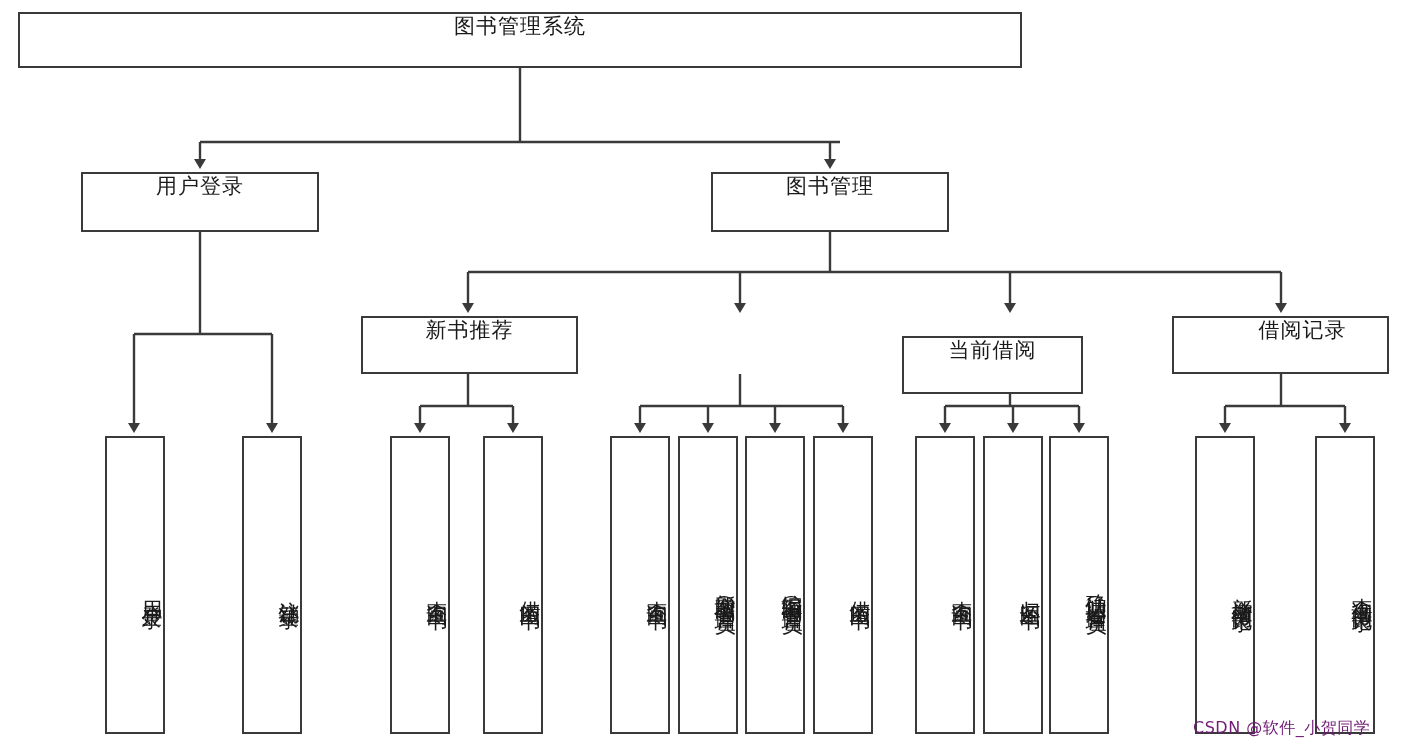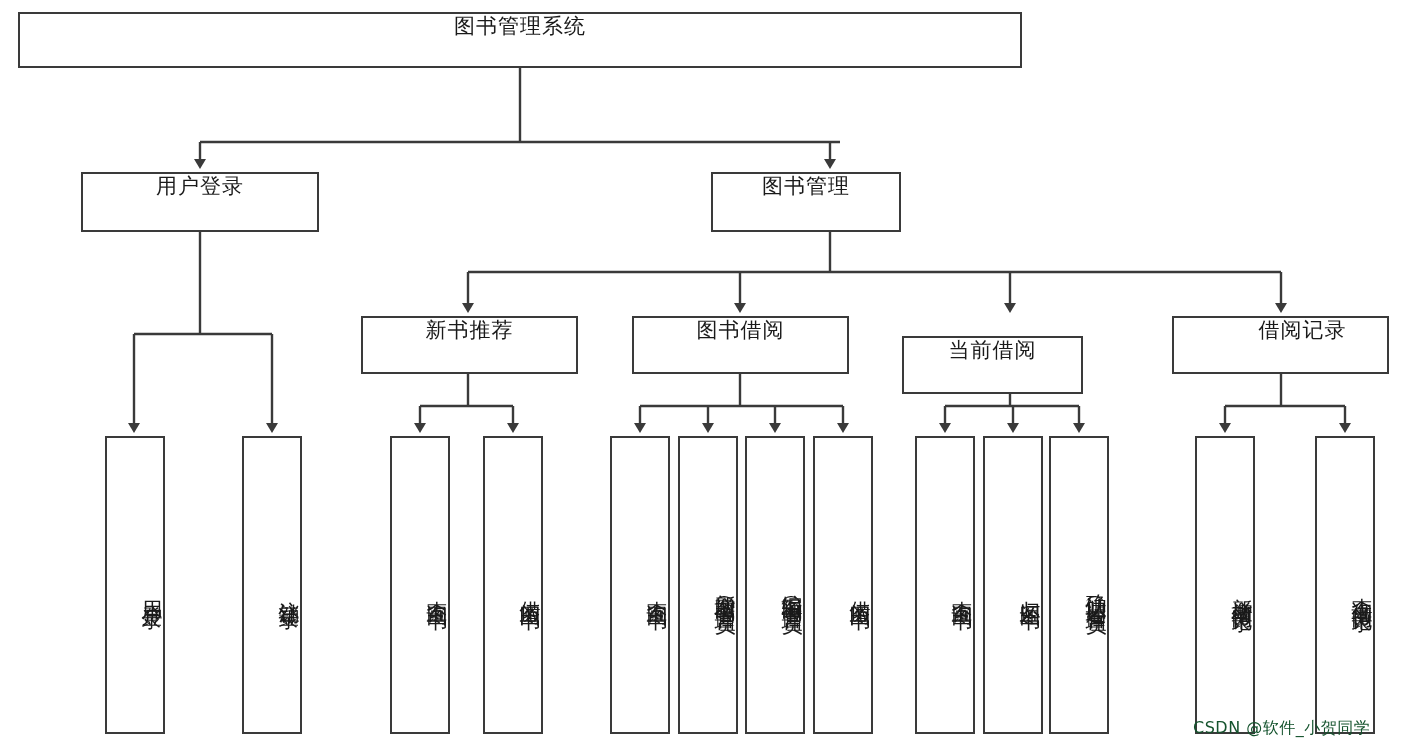--- a/index.html
+++ b/index.html
@@ -124,29 +124,26 @@
     </g>
   </svg>
 
   <div class="node root horiz" id="n-root" style="left: 18px; top: 12px; width: 1004px; height: 56px;">
     <span>图书管理系统</span>
   </div>
 
   <div class="node horiz" id="n-l1-0" style="left: 81px; top: 172px; width: 238px; height: 60px;">
     <span>用户登录</span>
   </div>
-  <div class="node horiz" id="n-l1-1" style="left: 711px; top: 172px; width: 190px; height: 60px;">
+  <div class="node horiz" id="n-l1-1" style="left: 711px; top: 172px; width: 238px; height: 60px;">
     <span>图书管理</span>
   </div>
 
   <div class="node horiz" id="n-l2-0" style="left: 361px; top: 316px; width: 217px; height: 58px;">
     <span>新书推荐</span>
-  </div>
-  <div class="node horiz" id="n-l2-1" style="left: 632px; top: 316px; width: 217px; height: 58px;">
-    <span>图书借阅</span>
   </div>
   <div class="node horiz" id="n-l2-2" style="left: 902px; top: 336px; width: 181px; height: 58px;">
     <span>当前借阅</span>
   </div>
   <div class="node horiz" id="n-l2-3" style="left: 1172px; top: 316px; width: 217px; height: 58px; padding-left: 44px;">
     <span>借阅记录</span>
   </div>
 
   <div class="node vert" id="n-lf-0" style="left: 105px; top: 436px; width: 60px; height: 298px;">
     <span>用户登录</span>
@@ -181,14 +178,14 @@
   <div class="node vert" id="n-lf-10" style="left: 1049px; top: 436px; width: 60px; height: 298px;">
     <span>确认归还（管理员）</span>
   </div>
   <div class="node vert" id="n-lf-11" style="left: 1195px; top: 436px; width: 60px; height: 298px;">
     <span>新增借阅记录</span>
   </div>
   <div class="node vert" id="n-lf-12" style="left: 1315px; top: 436px; width: 60px; height: 298px;">
     <span>查询借阅记录</span>
   </div>
 
-  <div class="watermark" id="wm" style="left: 1193px; top: 718px; color: #14532d;">CSDN @软件_小贺同学</div>
+  <div class="watermark" id="wm" style="left: 1193px; top: 718px; color: #701a75;">CSDN @软件_小贺同学</div>
 </div>
 
 </body></html>

